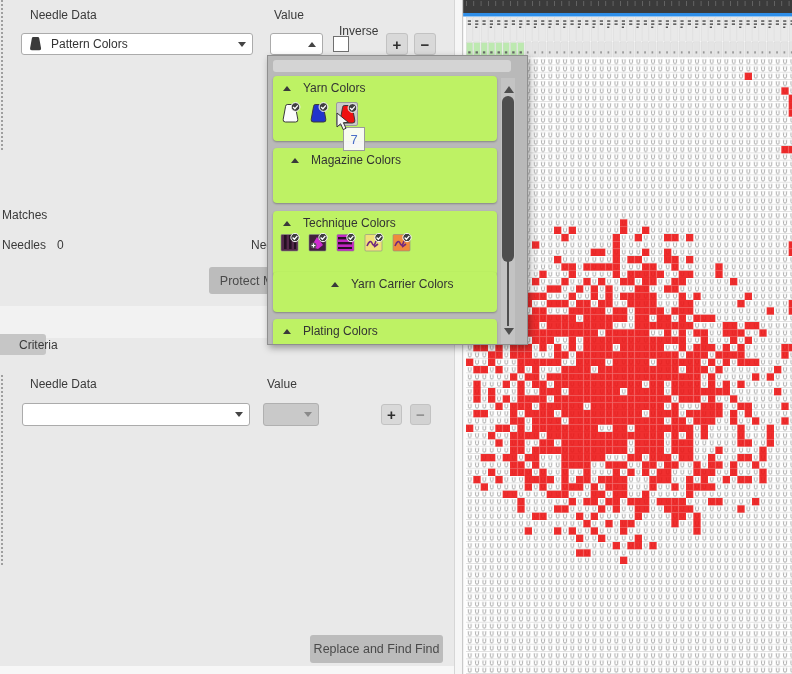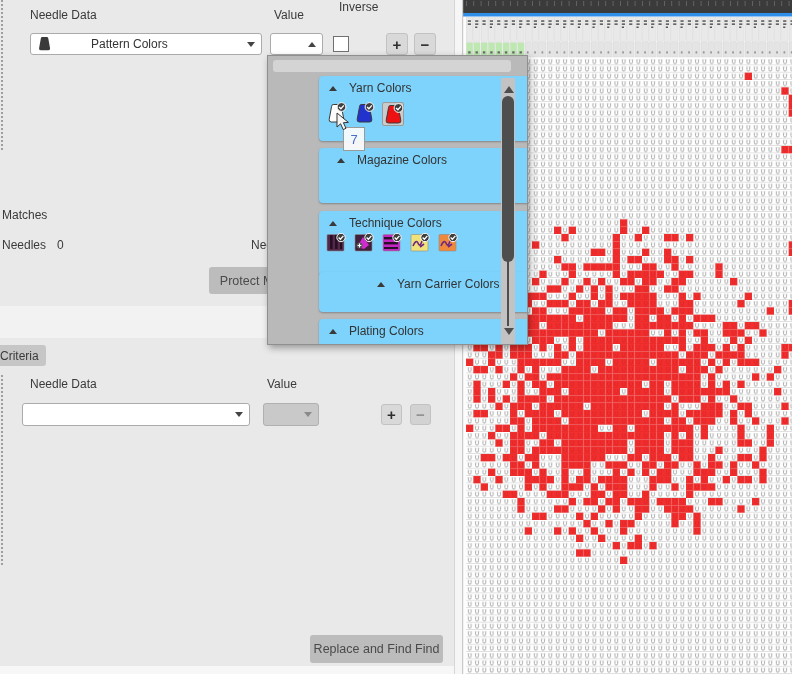--- a/index.html
+++ b/index.html
@@ -27,34 +27,34 @@
            display:flex; align-items:center; justify-content:center; line-height:1; }
   .sqbtn.disabled { background:#d2d2d2; color:#909090; }
 
   .btn { position:absolute; background:#bcbcbc; border:none; border-radius:3px; font-size:12.5px;
          color:#4a4a4a; display:flex; align-items:center; justify-content:center;
          font-family:"Liberation Sans", sans-serif; }
 
   .dotted-edge { position:absolute; left:1px; width:0; border-left:2px dotted #9f9f9f; }
 
   .band { position:absolute; left:0; top:306px; width:455px; height:32px; background:#f2f2f2; }
-  .criteria-tab { position:absolute; left:0; top:345px; height:21px; width:46px; background:#c6c6c6;
+  .criteria-tab { position:absolute; left:0; top:334px; height:21px; width:46px; background:#c6c6c6;
                   border-radius:0 3px 3px 0; font-size:12px; color:#3a3a3a;
-                  display:flex; align-items:center; padding-left:0; }
+                  display:flex; align-items:center; padding-left:19px; }
   .panel-right-border { position:absolute; left:454px; top:0; width:1px; height:674px; background:#d6d6d6; }
   .gap-strip { position:absolute; left:455px; top:0; width:7px; height:674px; background:#f6f6f6; }
   .bottom-strip { position:absolute; left:0; top:666px; width:455px; height:8px; background:#f7f7f7; }
 
   
   #popup { position:absolute; left:267px; top:55px; width:261px; height:290px; background:#b9b9b9;
            border:1px solid #8f8f8f; box-shadow:2px 3px 7px rgba(0,0,0,.35); overflow:hidden; z-index:10; }
   .popup-topstrip { position:absolute; left:5px; top:4px; width:238px; height:12px; background:#d4d4d4;
                     border-radius:3px; }
-  .popup-section { position:absolute; left:5px; width:224px; background:#7dd3fc; border-radius:4px;
-                   box-shadow:0 1px 2px rgba(0,0,0,.28);margin-left:46px; }
+  .popup-section { position:absolute; left:5px; width:224px; background:#bef264; border-radius:4px;
+                   box-shadow:0 1px 2px rgba(0,0,0,.28); }
   .sec-header { display:flex; align-items:center; gap:12px; padding:5px 0 0 10px; font-size:12px; color:#333; }
   .collapse-arr { width:0; height:0; border-left:4px solid transparent; border-right:4px solid transparent;
                   border-bottom:5px solid #3a3a3a; }
   .swatch-row { position:absolute; left:7px; top:26px; display:flex; gap:6px; align-items:flex-start; }
   .swatch { position:relative; width:22px; height:24px; }
   .swatch.sel { background:#cbcbcb; border:1px solid #9a9a9a; border-radius:2px; }
   .tile-row { position:absolute; left:7px; top:22px; display:flex; gap:8px; }
   .tile { position:relative; width:20px; height:20px; }
 
   
@@ -79,23 +79,23 @@
 </style>
 </head>
 <body>
 
 <div id="app">
 
   <div class="dotted-edge" style="top:0;height:150px;"></div>
 
   <div class="lbl" style="left:30px;top:8px;">Needle Data</div>
   <div class="lbl" style="left:274px;top:8px;">Value</div>
-  <div class="lbl" style="left:339px;top:0;">Inverse</div>
-
-  <div class="combo" style="left:30px;top:33px;width:232px;gap:31px;">
+  <div class="lbl" style="left:339px;top:24px;">Inverse</div>
+
+  <div class="combo" style="left:21px;top:33px;width:232px;">
     <span style="display:inline-flex;margin-right:8px;">
       <svg width="15" height="16" viewBox="0 0 21 23">
           <path d="M7.2,1.5 h6.6 q1.8,0 2.1,1.9 l2.6,14.2 q0.5,2.9 -2.4,2.9 H5.1 q-2.9,0 -2.4,-2.9 L5.3,3.4 q0.3,-1.9 1.9,-1.9 z" fill="#3a3a3a"></path>
         </svg>
     </span>
     <span>Pattern Colors</span>
     <span class="spacer"></span>
     <span class="arr-dn"></span>
   </div>
 

